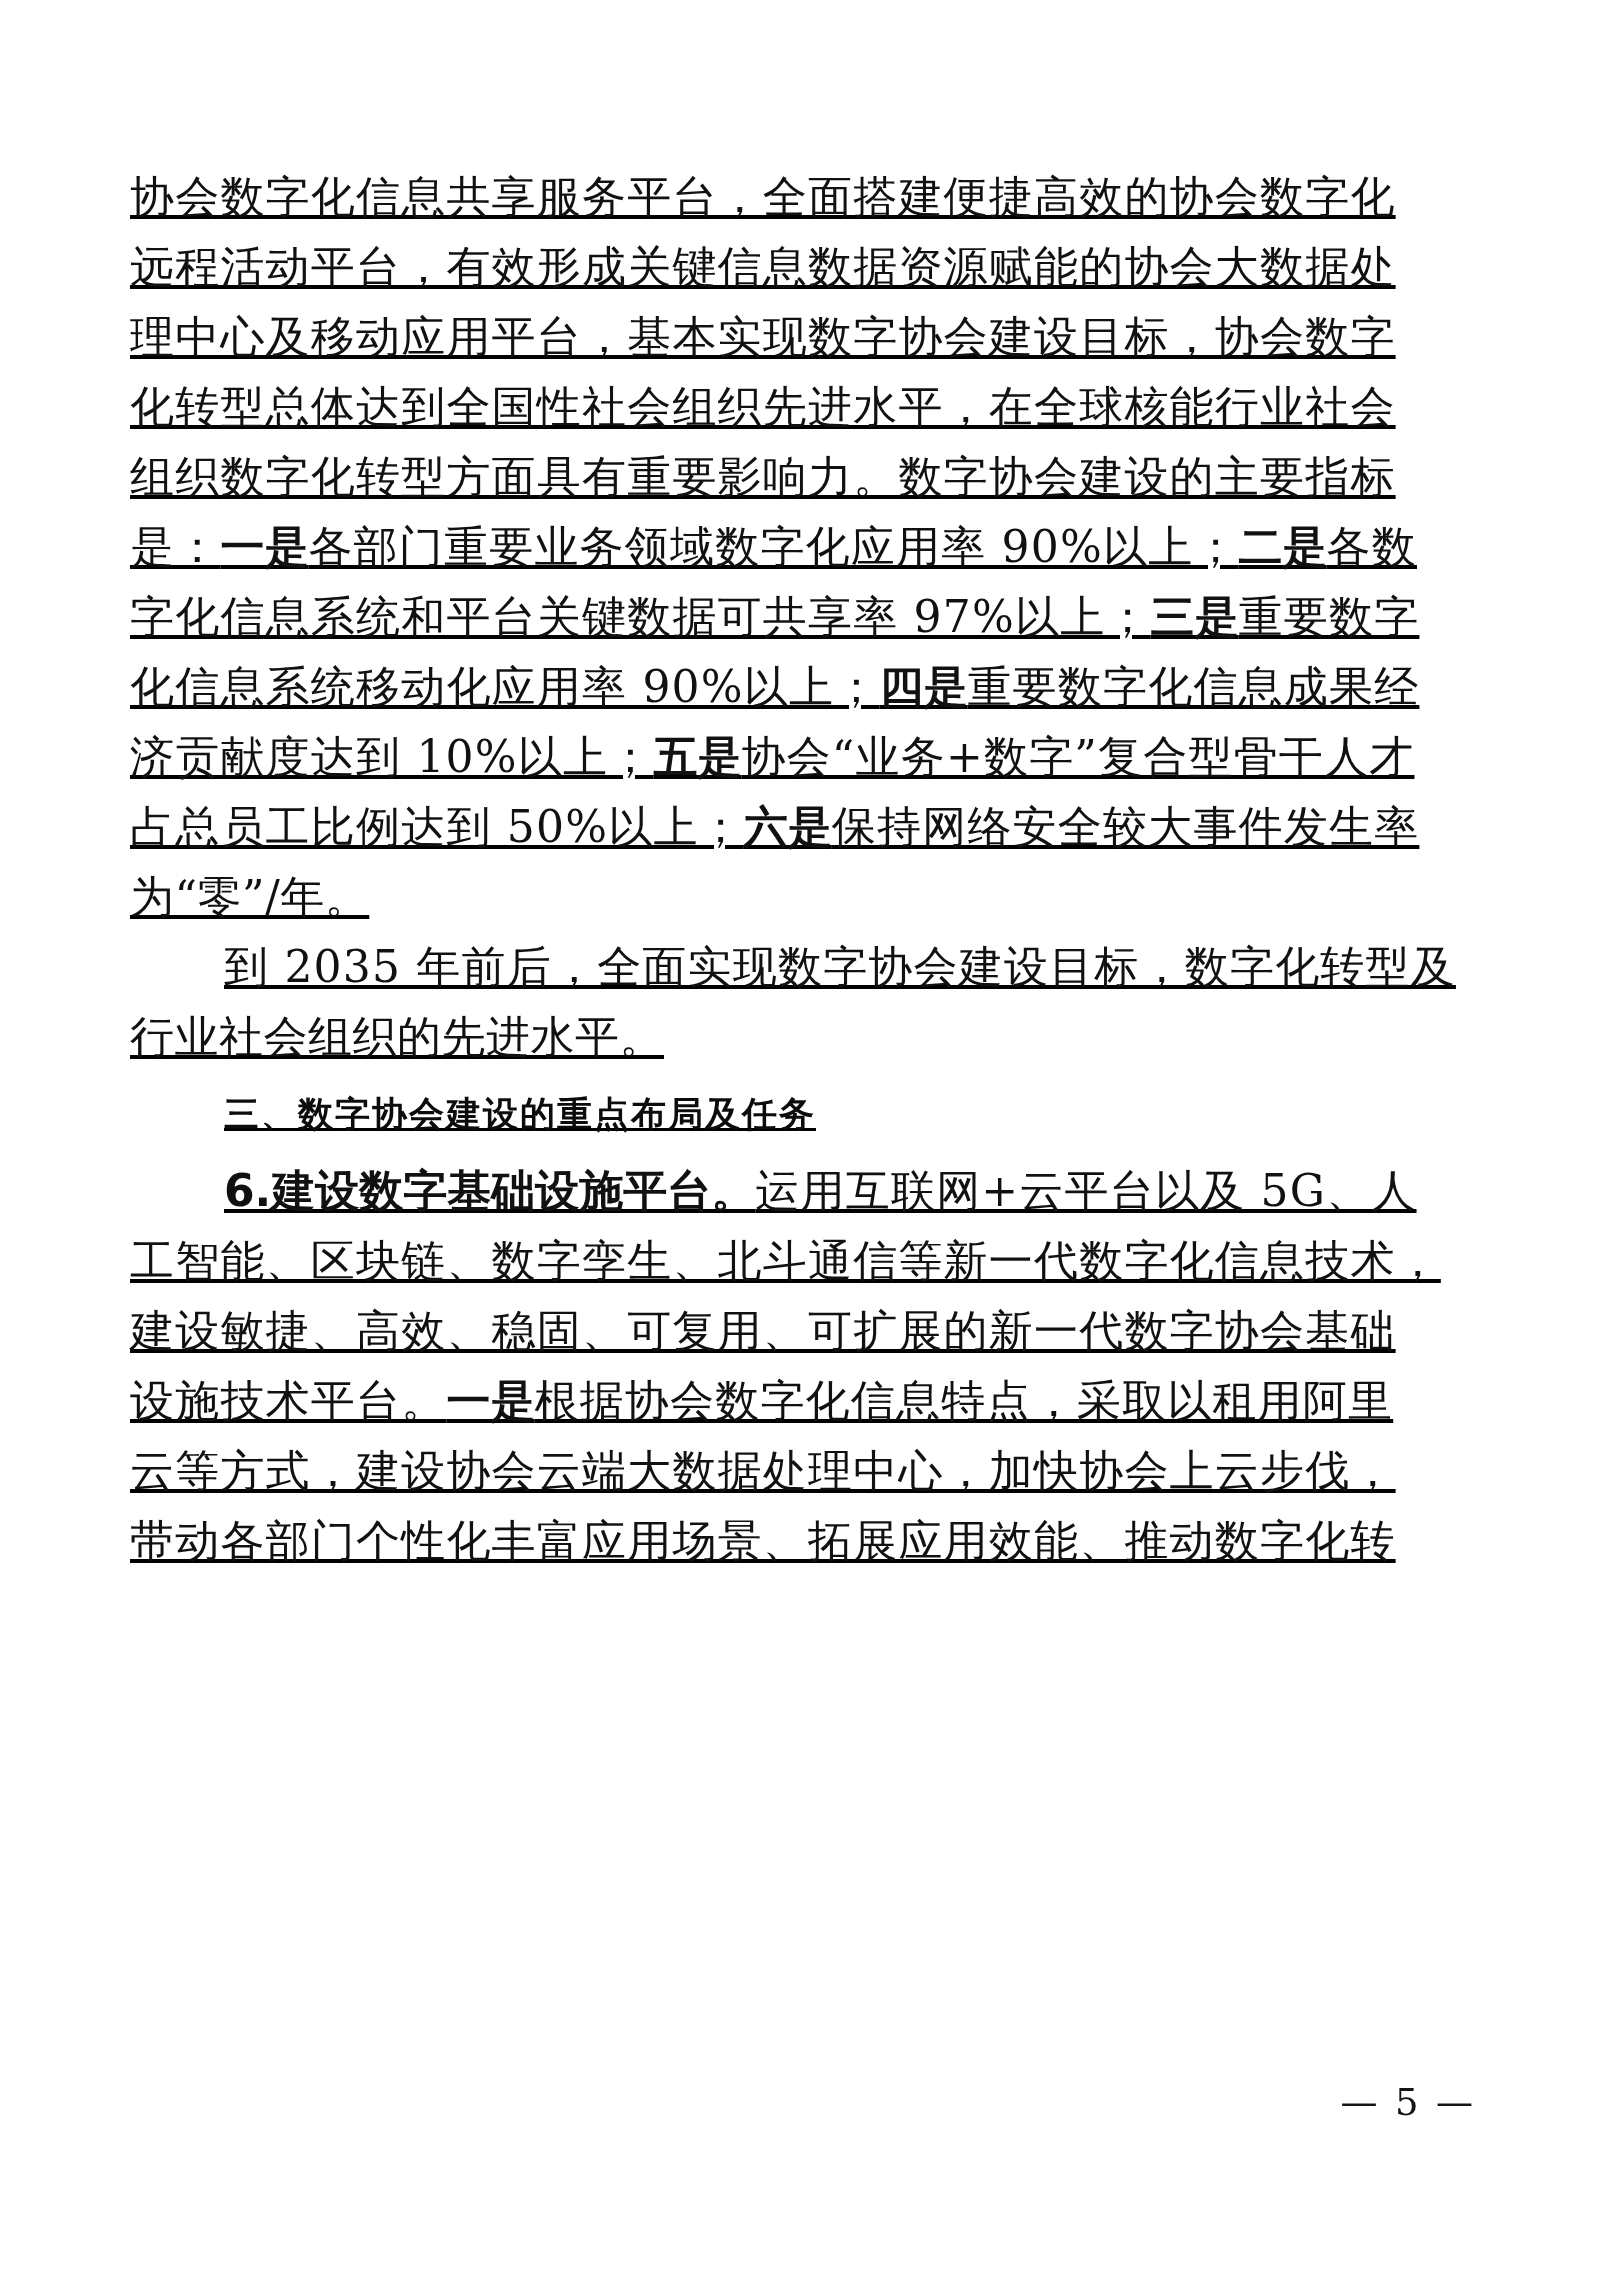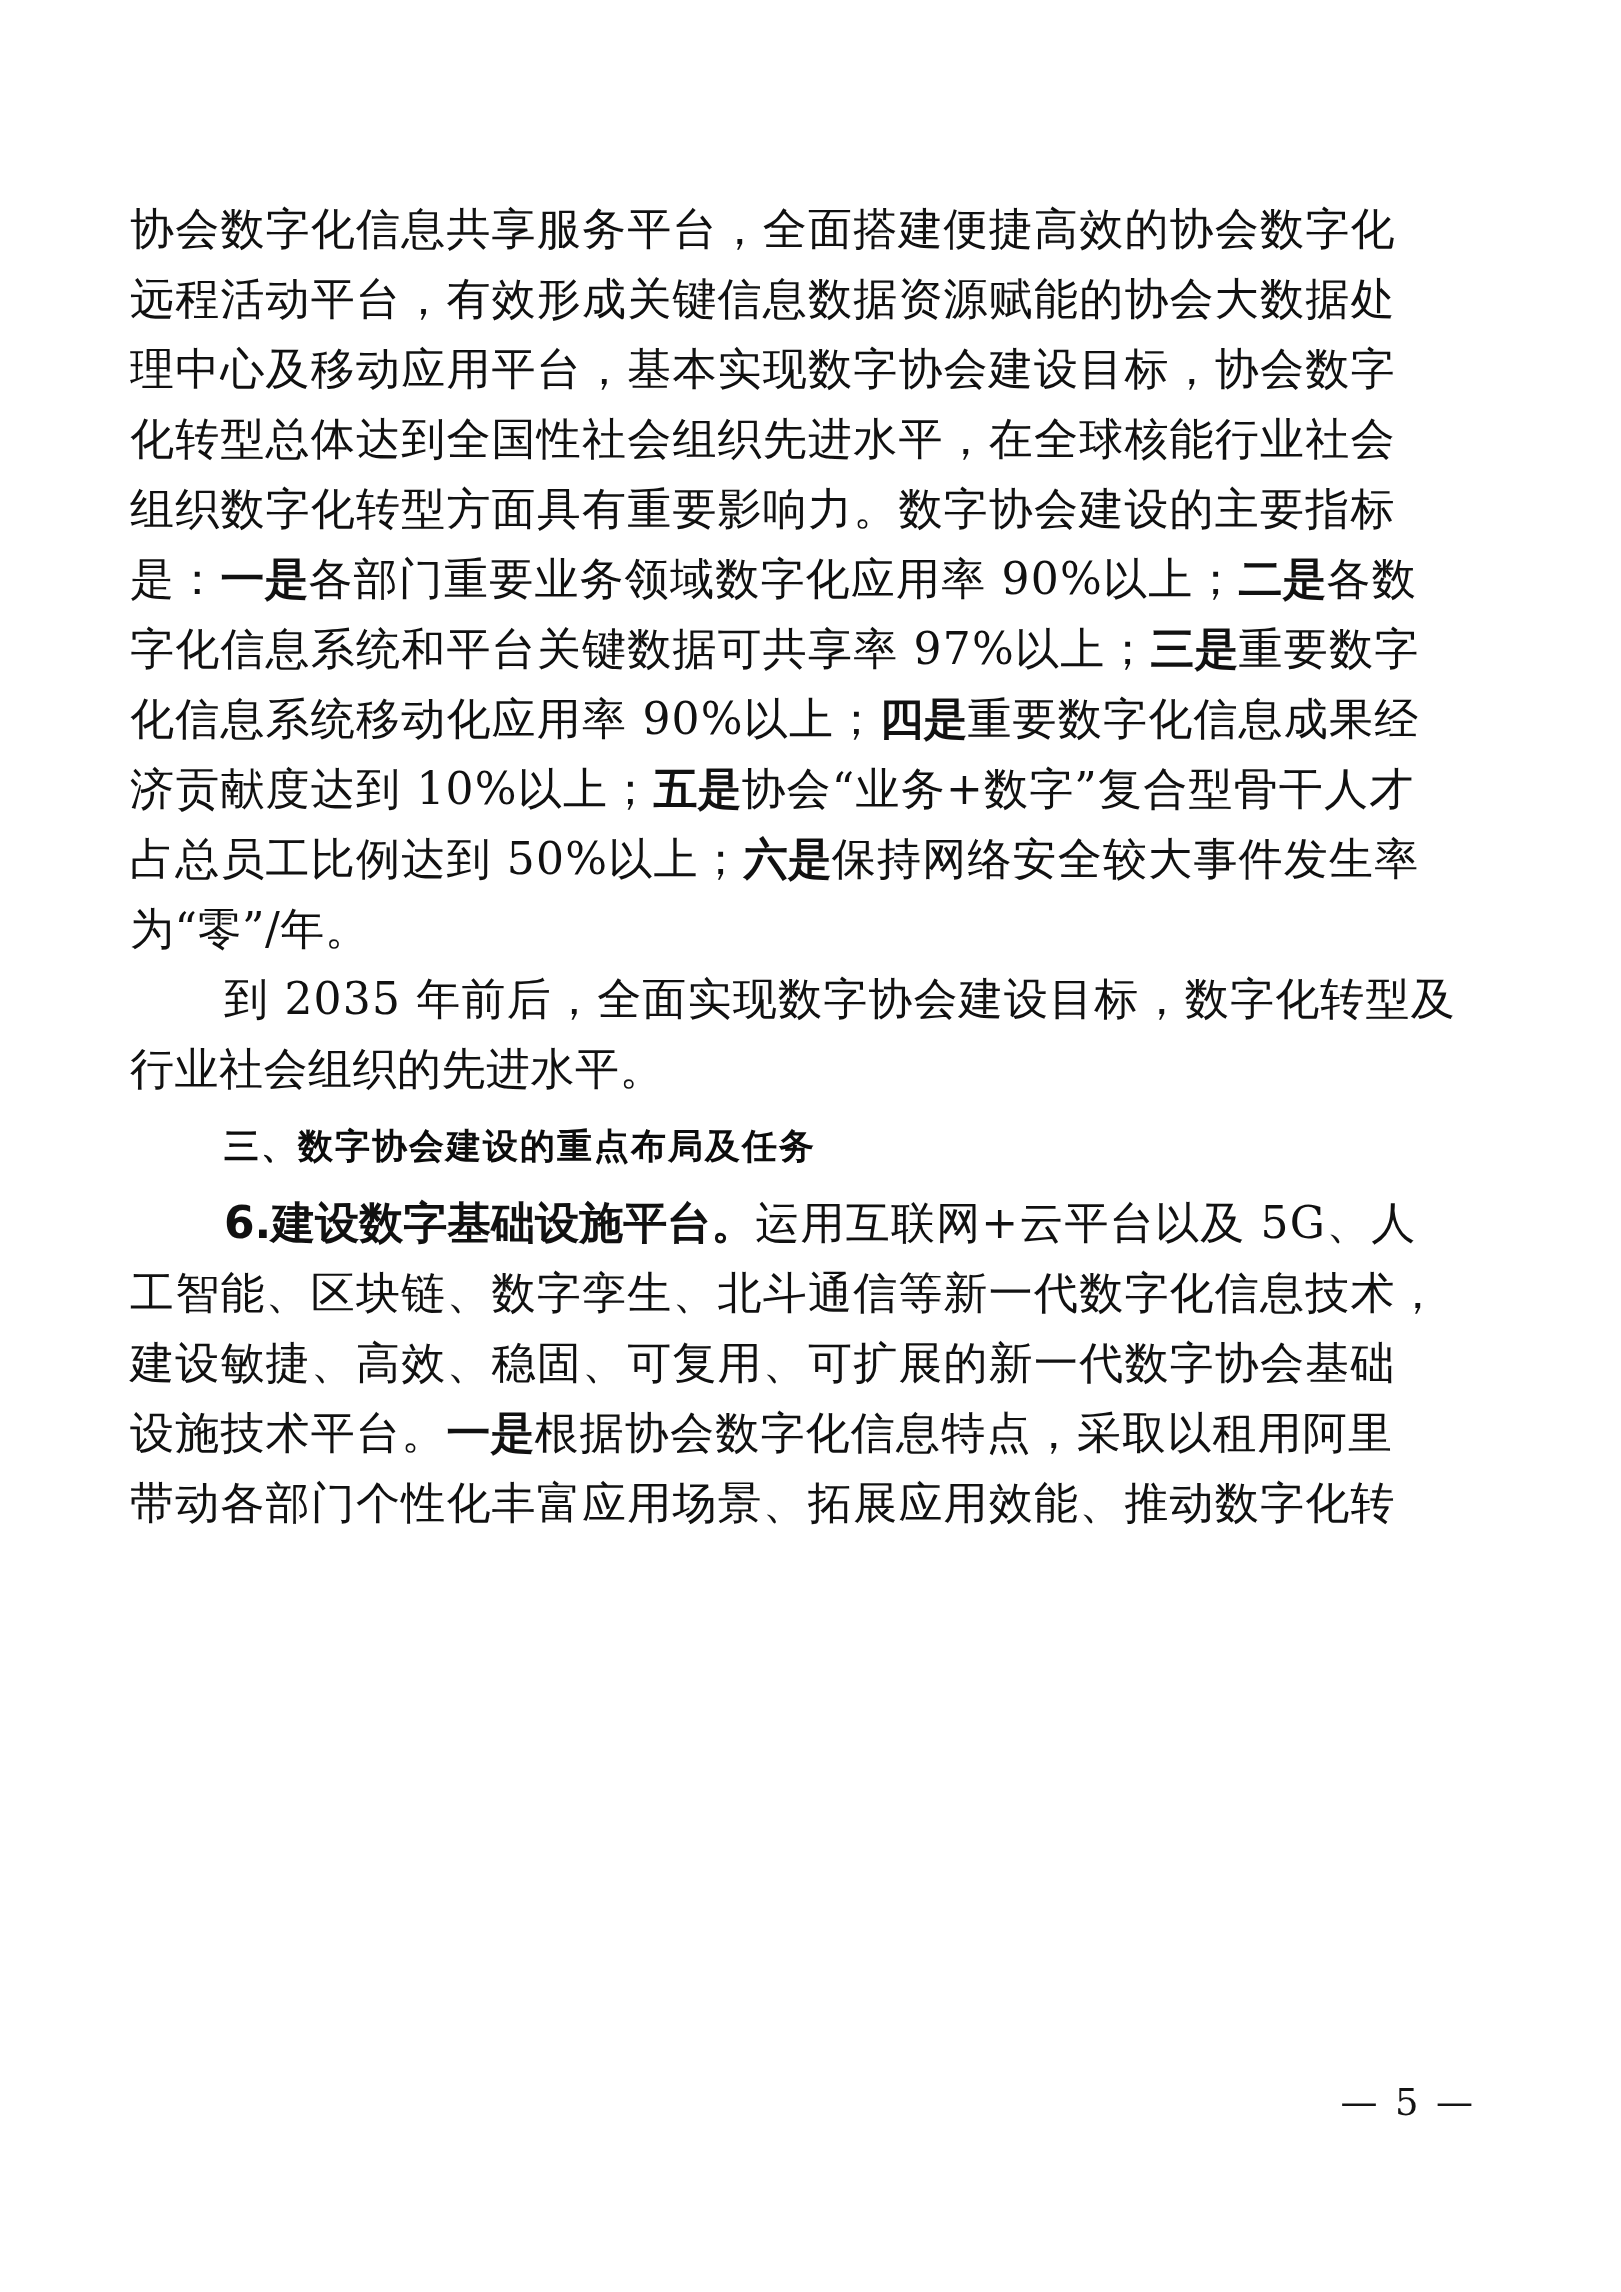--- a/index.html
+++ b/index.html
@@ -22,22 +22,23 @@
     left: 0;
     top: 0;
     width: 1621px;
     height: 2293px;
     background: #ffffff;
   }
 
   #content {
     position: absolute;
     left: 130px;
-    top: 194px;
+    top: 162px;
     width: 1323px;
+    text-decoration: underline;
   }
 
   
   .line {
     height: 70px;
     line-height: 70px;
     font-size: 44px;
     white-space: pre;
     letter-spacing: 0.5px;
     color: #111111;
@@ -119,20 +120,21 @@
     <div class="heading">三、数字协会建设的重点布局及任务</div>
 
     <div>
       <div class="line justify indent"><span class="b">6.建设数字基础设施平台。</span><span>运用互联网+云平台以及 5G、人</span></div>
 
       <div class="line justify">工智能、区块链、数字孪生、北斗通信等新一代数字化信息技术，</div>
       <div class="line justify">建设敏捷、高效、稳固、可复用、可扩展的新一代数字协会基础</div>
 
       <div class="line justify"><span>设施技术平台。</span><span class="b">一是</span><span>根据协会数字化信息特点，采取以租用阿里</span></div>
 
+      <div class="line justify">云等方式，建设协会云端大数据处理中心，加快协会上云步伐，</div>
       <div class="line justify">带动各部门个性化丰富应用场景、拓展应用效能、推动数字化转</div>
     </div>
 
   </div>
 
   <div id="page-number">— 5 —</div>
 
 </div>
 
 

